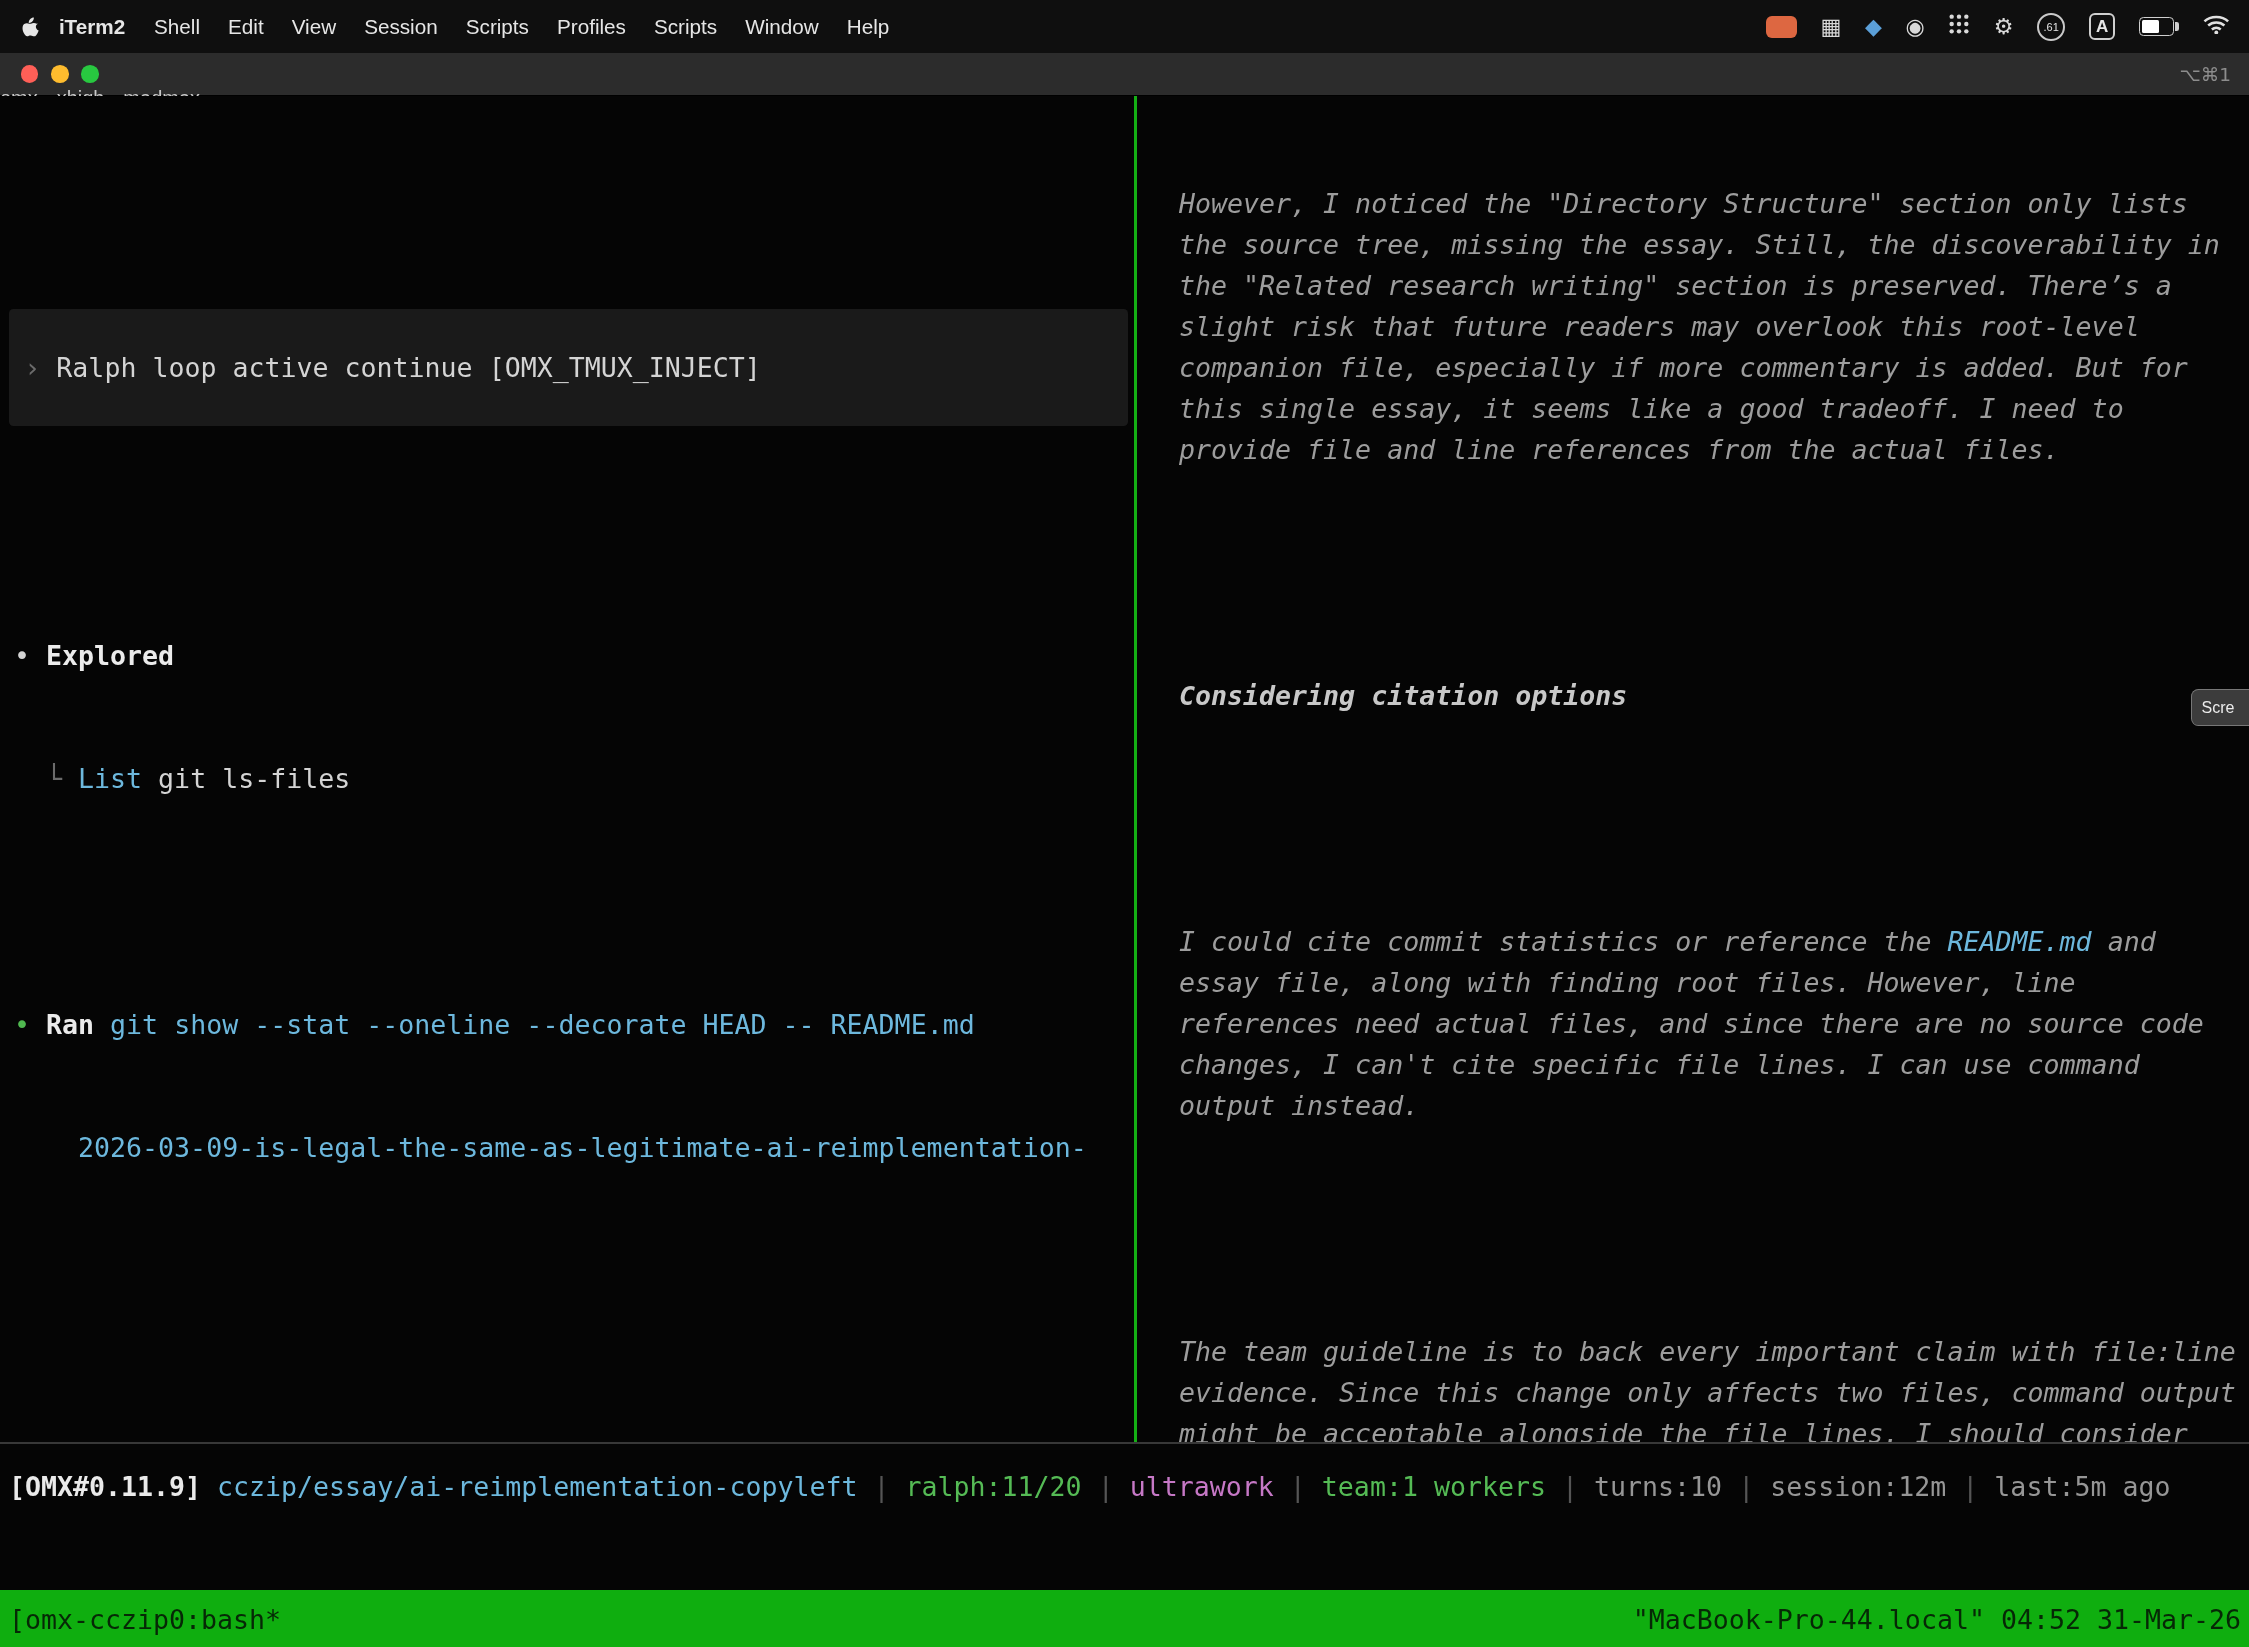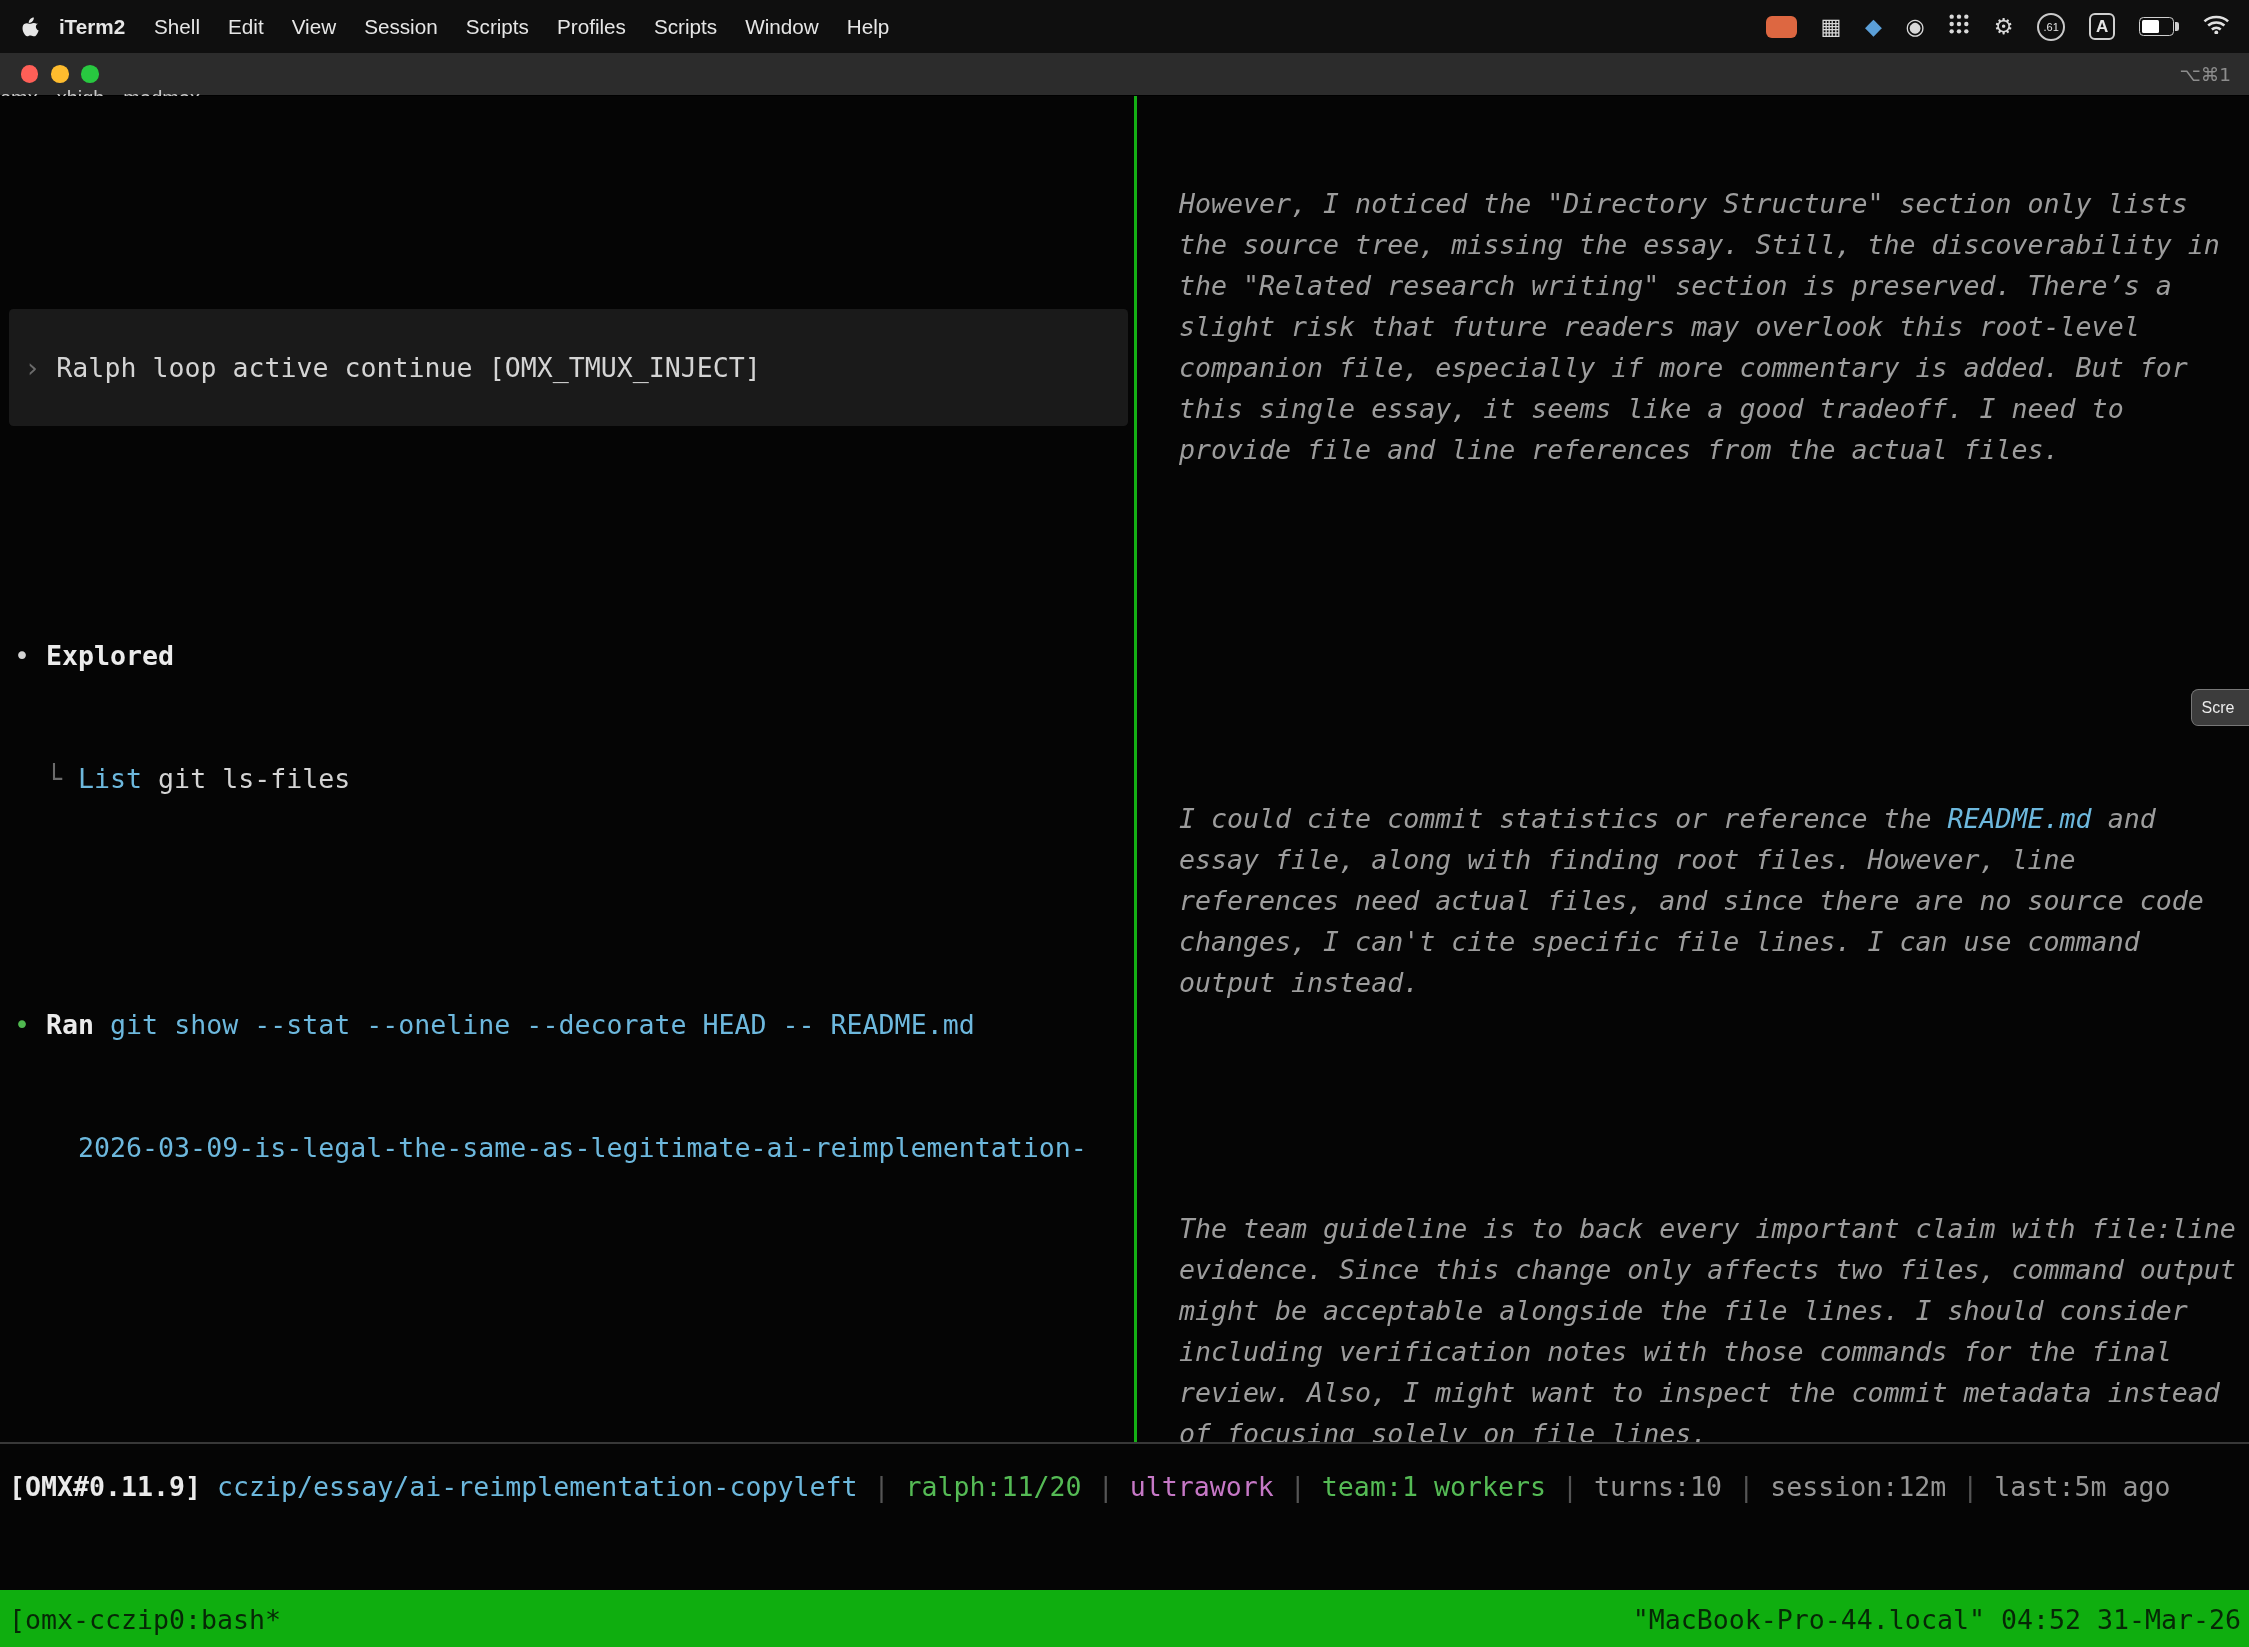--- a/index.html
+++ b/index.html
@@ -172,20 +172,21 @@
 
     <div class="pane pane-right">
       <div class="para">However, I noticed the "Directory Structure" section only lists
 the source tree, missing the essay. Still, the discoverability in
 the "Related research writing" section is preserved. There’s a
 slight risk that future readers may overlook this root-level
 companion file, especially if more commentary is added. But for
 this single essay, it seems like a good tradeoff. I need to
 provide file and line references from the actual files.</div>
       <div class="sp56"></div>
+      <div class="h-italic">Considering citation options</div>
       <div class="sp56"></div>
       <div class="para"><span>I could cite commit statistics or reference the </span><span class="cy">README.md</span><span> and
 essay file, along with finding root files. However, line
 references need actual files, and since there are no source code
 changes, I can't cite specific file lines. I can use command
 output instead.</span></div>
       <div class="sp56"></div>
       <div class="para">The team guideline is to back every important claim with file:line
 evidence. Since this change only affects two files, command output
 might be acceptable alongside the file lines. I should consider

